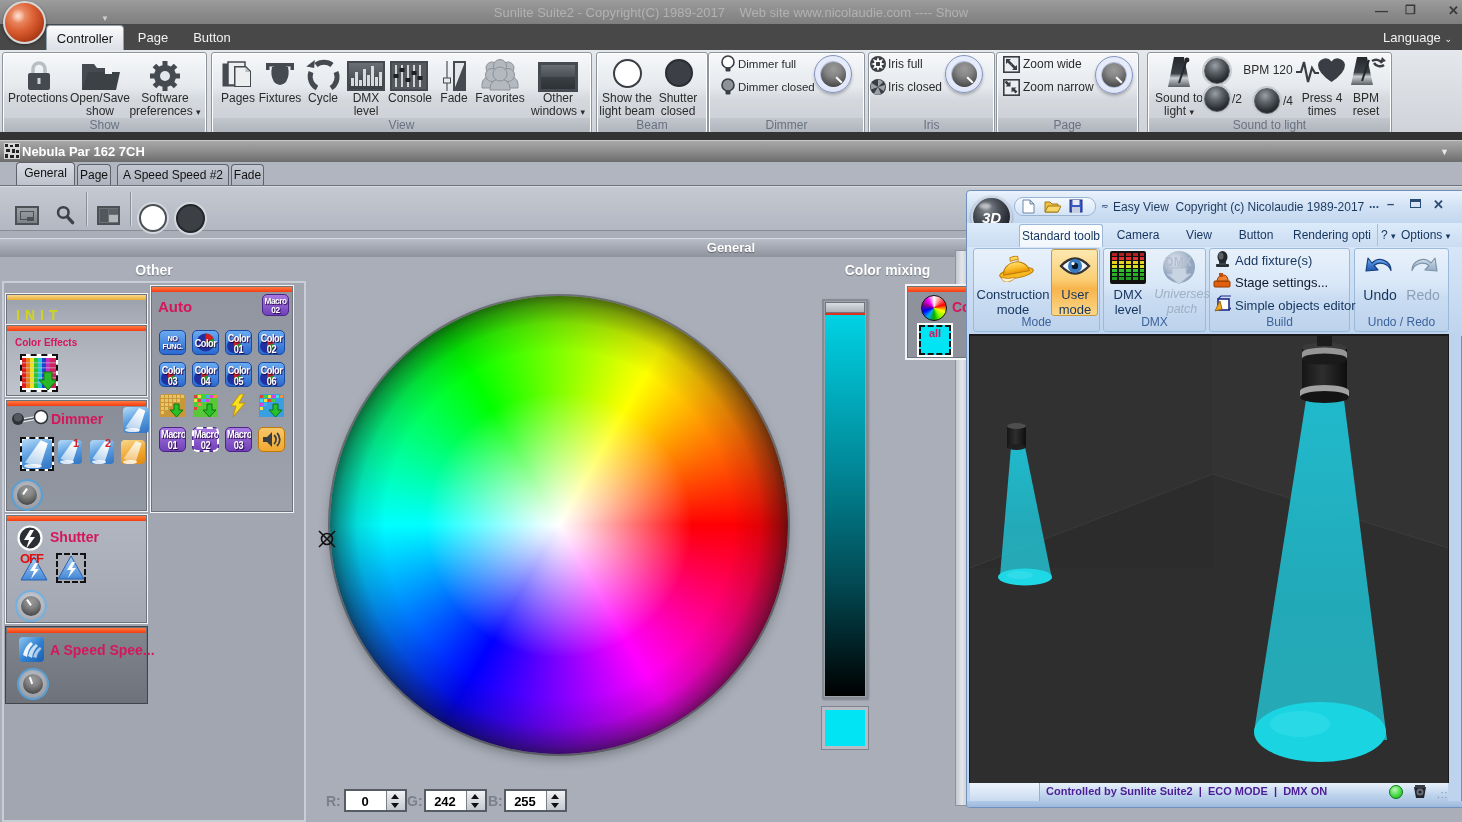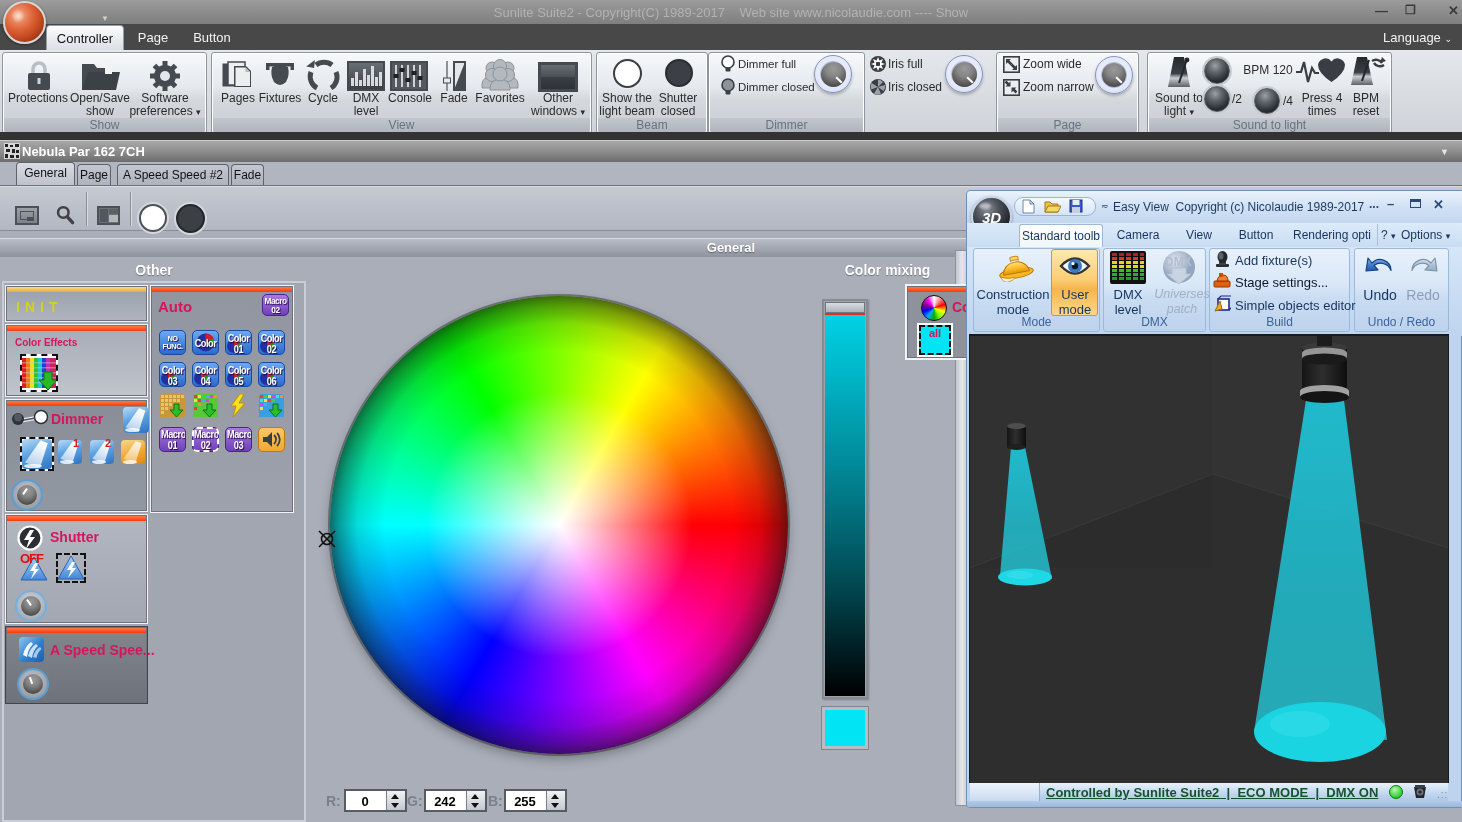--- a/index.html
+++ b/index.html
@@ -94,20 +94,23 @@
       <div class="rtitle">Show</div>
     </div>
   <div class="rgroup" style="left:211px;width:381px;">
       <div class="rtitle">View</div>
     </div>
   <div class="rgroup" style="left:596px;width:112px;">
       <div class="rtitle">Beam</div>
     </div>
   <div class="rgroup" style="left:708px;width:157px;">
       <div class="rtitle">Dimmer</div>
+    </div>
+  <div class="rgroup" style="left:868px;width:127px;">
+      <div class="rtitle">Iris</div>
     </div>
   <div class="rgroup" style="left:996px;width:143px;">
       <div class="rtitle">Page</div>
     </div>
   <div class="rgroup" style="left:1147px;width:245px;">
       <div class="rtitle">Sound to light</div>
     </div>
 </div>
 
 <svg class="abs" style="left:22px;top:59px;" width="34" height="34" viewBox="0 0 34 34">
@@ -389,21 +392,21 @@
 </div>
 <div class="abs" style="left:139px;top:204px;width:28px;height:28px;border-radius:50%;background:#fff;border:2px solid #4c5156;box-shadow:0 0 0 2px #d4d8de;"></div>
 <div class="abs" style="left:176px;top:204px;width:29px;height:29px;border-radius:50%;background:#3c4045;border:2px solid #23262a;box-shadow:0 0 0 2px #d4d8de;"></div>
 
 <div class="abs" id="genband">General</div>
 <div class="phead" style="left:0;top:262px;width:308px;">Other</div>
 <div class="phead" style="left:313px;top:262px;width:1149px;">Color mixing</div>
 
 <div class="abs" id="leftbox"></div>
 
-<div class="pbtn" style="left:6px;top:286px;width:141px;height:35px;background:linear-gradient(#9aa0aa,#aeb3bd);">
+<div class="pbtn" style="left:6px;top:294px;width:141px;height:35px;background:linear-gradient(#9aa0aa,#aeb3bd);">
   <div class="goldbar"></div>
   <div style="position:absolute;left:9px;top:12px;font-size:14px;font-weight:bold;letter-spacing:5px;color:#d2d41c;">INIT</div>
 </div>
 
 <div class="pbtn" style="left:6px;top:325px;width:141px;height:71px;background:linear-gradient(#a6abb5,#c0c4cc);">
   <div class="redbar"></div>
   <div class="crimson" style="position:absolute;left:8px;top:11px;font-size:10px;">Color Effects</div>
   <div class="dashsel" style="position:absolute;left:13px;top:28px;width:38px;height:38px;background:#fff;padding:2px;">
     <svg width="34" height="34" viewBox="0 0 34 34">
       <g>
@@ -920,21 +923,21 @@
   <ellipse cx="354.5" cy="12" rx="22.5" ry="5.5" fill="#3a3a3a"></ellipse>
   <path d="M332 17 a22.5 5.5 0 0 1 45 0 v5 a22.5 5.5 0 0 1 -45 0 z" fill="#969696"></path>
   <ellipse cx="354.5" cy="23" rx="22.5" ry="5.5" fill="#1a1a1a"></ellipse>
   <path d="M330 55 a24.5 6 0 0 1 49 0 v5 a24.5 6 0 0 1 -49 0 z" fill="#a2a2a2"></path>
   <ellipse cx="354.5" cy="61" rx="24.5" ry="6" fill="#141414"></ellipse>
   <rect x="347" y="0" width="15" height="10" fill="#1c1c1c"></rect>
 </svg>
 
 <div class="abs" style="left:970px;top:783px;width:478px;height:18px;background:linear-gradient(#e8f1fb,#bcd2ec 70%,#b0c8e6);"></div>
 <div class="abs" style="left:970px;top:783px;width:70px;height:18px;border-right:1px solid #93aed0;background:linear-gradient(#eef4fc,#c8daf0);"></div>
-<div class="abs" style="left:1046px;top:785px;font-size:13px;font-weight:bold;color:#14532d;text-decoration:underline;">Controlled by Sunlite Suite2&nbsp;&nbsp;|&nbsp;&nbsp;ECO MODE&nbsp;&nbsp;|&nbsp;&nbsp;DMX ON</div>
+<div class="abs" style="left:1046px;top:785px;font-size:11px;font-weight:bold;color:#4c1d95;">Controlled by Sunlite Suite2&nbsp;&nbsp;|&nbsp;&nbsp;ECO MODE&nbsp;&nbsp;|&nbsp;&nbsp;DMX ON</div>
 <div class="abs" style="left:1389px;top:785px;width:14px;height:14px;border-radius:50%;background:radial-gradient(circle at 40% 32%,#b8f8b0,#48d848 55%,#18a018);border:1px solid #0a7a0a;"></div>
 <svg class="abs" style="left:1412px;top:784px;" width="16" height="16" viewBox="0 0 16 16">
   <path d="M2 3 h12 l-2 11 h-8 z" fill="#23262c"></path>
     <circle cx="8" cy="8" r="3.5" fill="#6a7078"></circle>
     <circle cx="8" cy="8" r="1.6" fill="#23262c"></circle>
     <rect x="3" y="1" width="10" height="3" fill="#3a3e45"></rect>
 </svg>
 <div class="abs" style="left:1437px;top:789px;font-size:10px;color:#7a90b0;letter-spacing:1px;">.::</div>
 <div class="abs" style="left:967px;top:801px;width:495px;height:6px;background:linear-gradient(#b2cae8,#9cb8dc);border-radius:0 0 0 4px;"></div>
 

